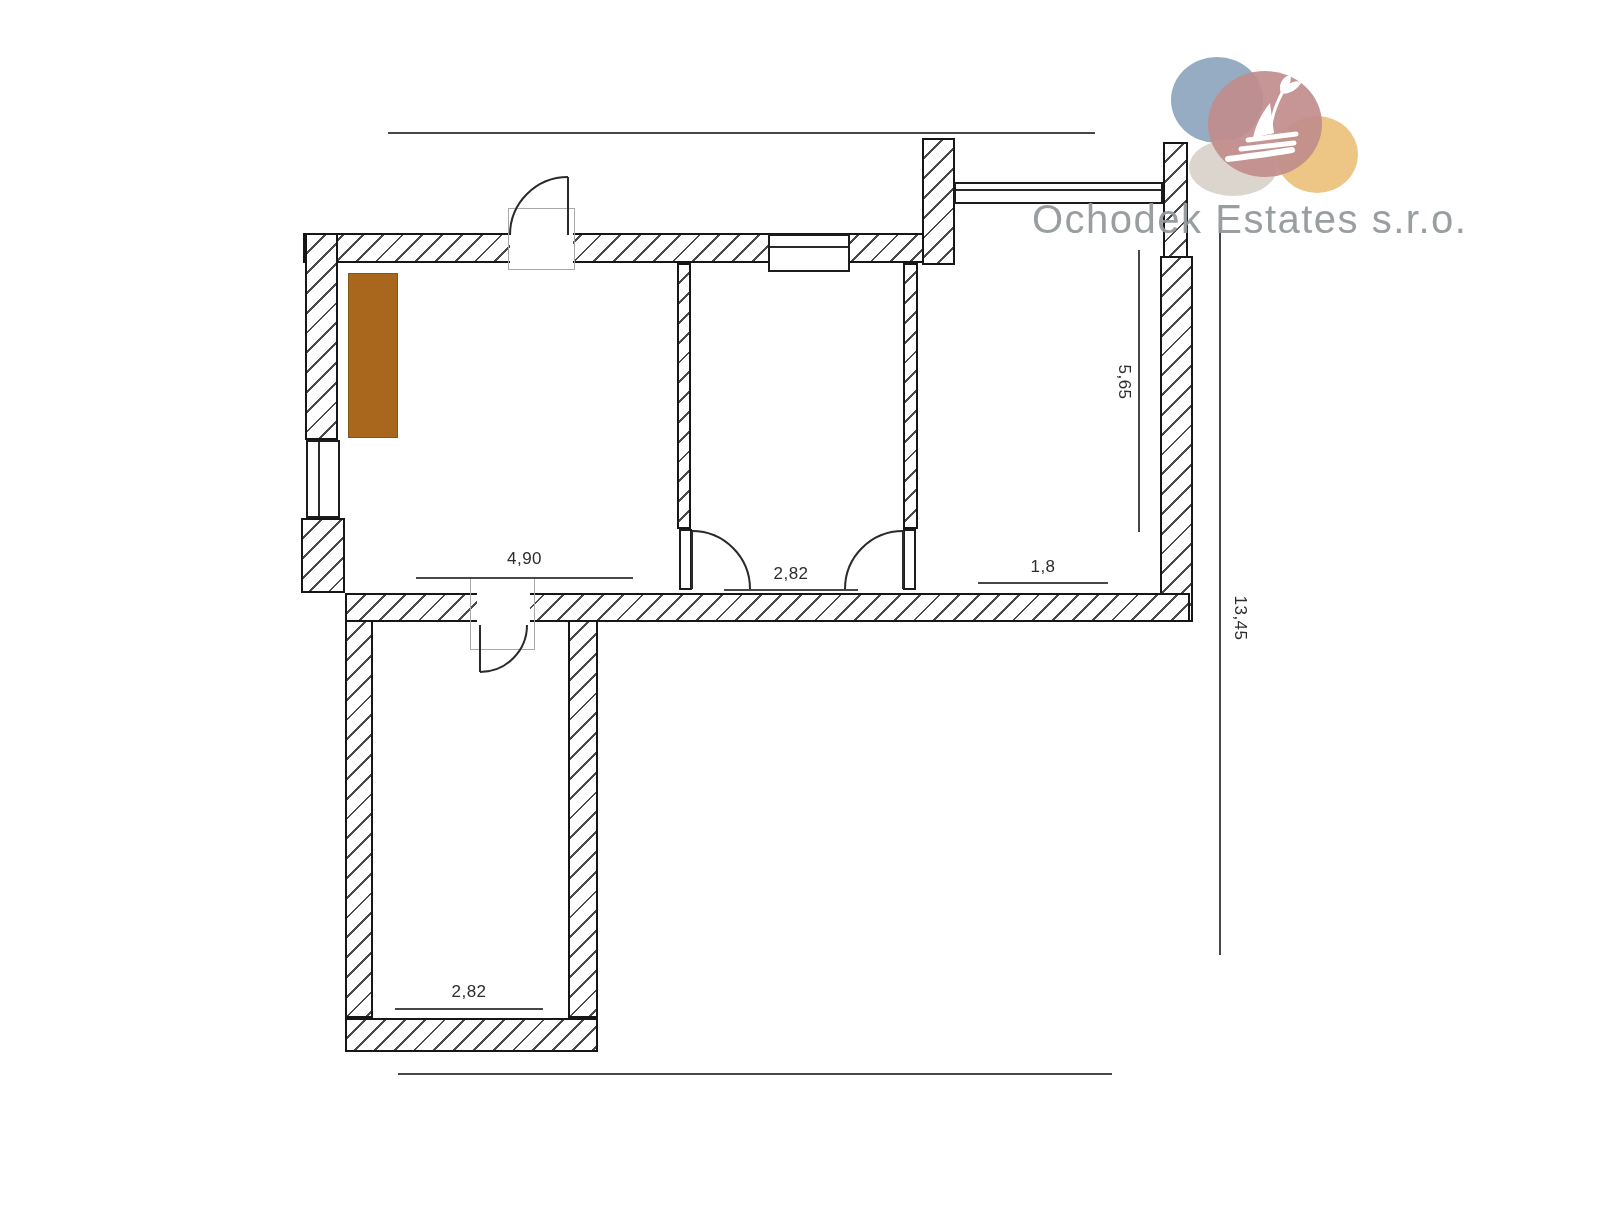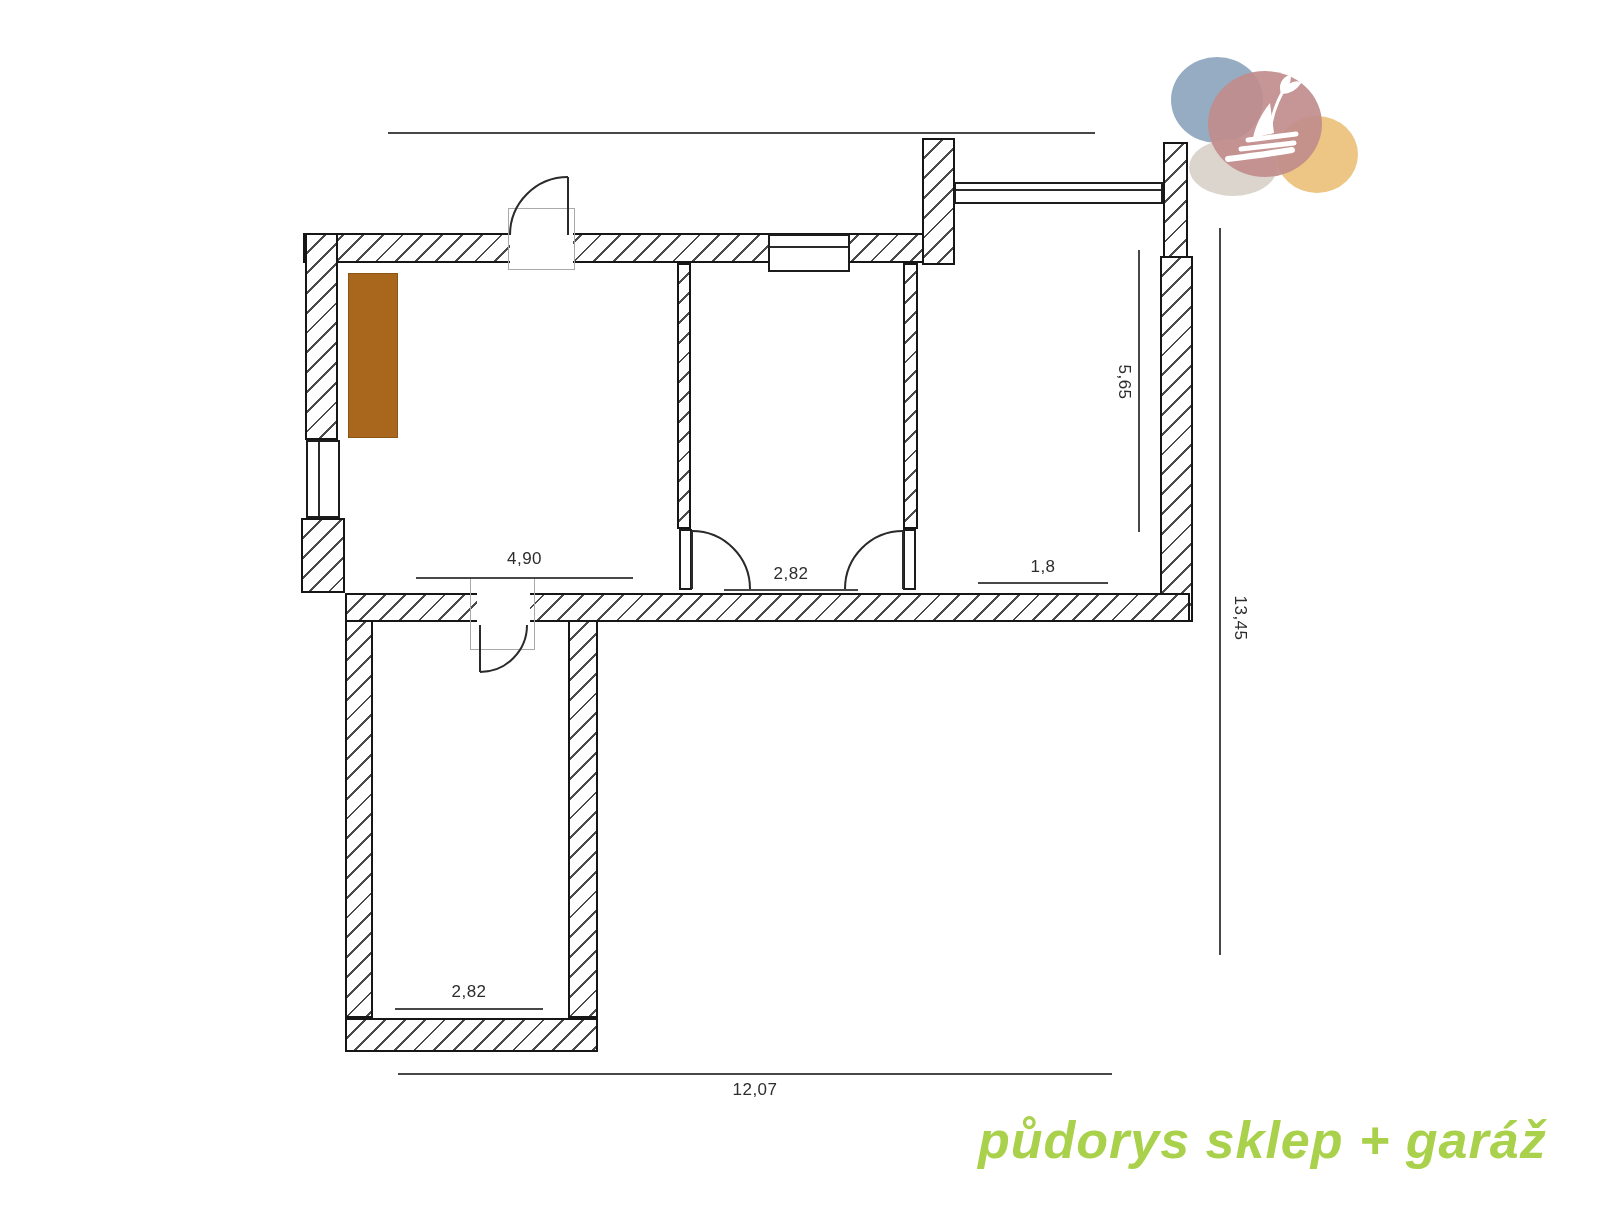--- a/index.html
+++ b/index.html
@@ -59,20 +59,21 @@
       <path d="M 72 18 C 69 10 73 3 80 1 C 80 8 77 14 72 18" stroke-width="2" fill="#ffffff"></path>
     </g>
     <path d="M 60 28 C 51 39 45 52 43 63 L 64 58 Z" fill="#ffffff"></path>
     <g stroke="#ffffff" fill="none" stroke-linecap="round">
       <path d="M 38 65 L 86 59" stroke-width="5"></path>
       <path d="M 31 74 L 84 68" stroke-width="5"></path>
       <path d="M 18 84 C 42 81 64 78 82 75" stroke-width="6"></path>
     </g>
   </svg>
 
+  <div id="logo-text">Ochodek Estates s.r.o.</div>
 
   <div class="wall" style="left:303px;top:233px;width:632px;height:30px;"></div>
   <div class="wall" style="left:922px;top:138px;width:33px;height:127px;"></div>
   <div class="wall" style="left:1163px;top:142px;width:25px;height:118px;"></div>
   <div class="wall" style="left:1160px;top:256px;width:33px;height:366px;"></div>
   <div class="wall" style="left:305px;top:233px;width:33px;height:207px;"></div>
   <div class="wall" style="left:301px;top:518px;width:44px;height:75px;"></div>
   <div class="wall" style="left:677px;top:263px;width:14px;height:266px;"></div>
   <div class="wall" style="left:903px;top:263px;width:15px;height:266px;"></div>
   <div class="wall" style="left:345px;top:593px;width:845px;height:29px;"></div>
@@ -139,17 +140,15 @@
   <div class="dimline-v" style="left:1138px;top:250px;height:282px;"></div>
   <div class="dimlabel rot" style="left:1094px;top:372px;">5,65</div>
 
   <div class="dimline-v" style="left:1219px;top:228px;height:727px;"></div>
   <div class="dimlabel rot" style="left:1210px;top:608px;">13,45</div>
 
   <div class="dimline-h" style="left:395px;top:1008px;width:148px;"></div>
   <div class="dimlabel" style="left:395px;top:982px;width:148px;">2,82</div>
 
   <div class="dimline-h" style="left:398px;top:1073px;width:714px;"></div>
-  <div class="dimlabel" style="left:398px;top:1080px;width:714px;">12,07</div>
 
-  <div id="caption">půdorys sklep + garáž</div>
 
 </div>
 
 </body></html>

